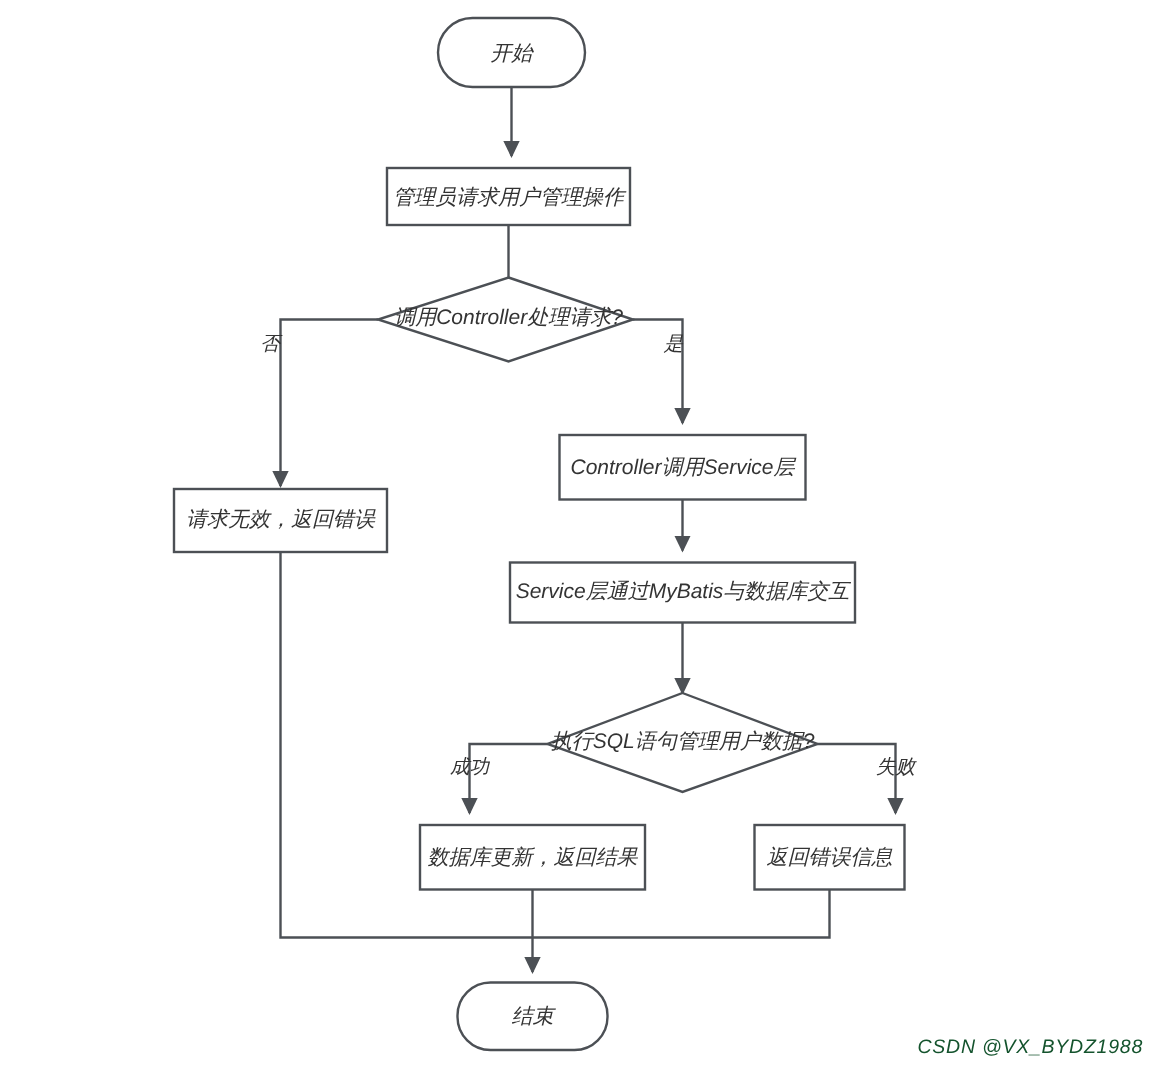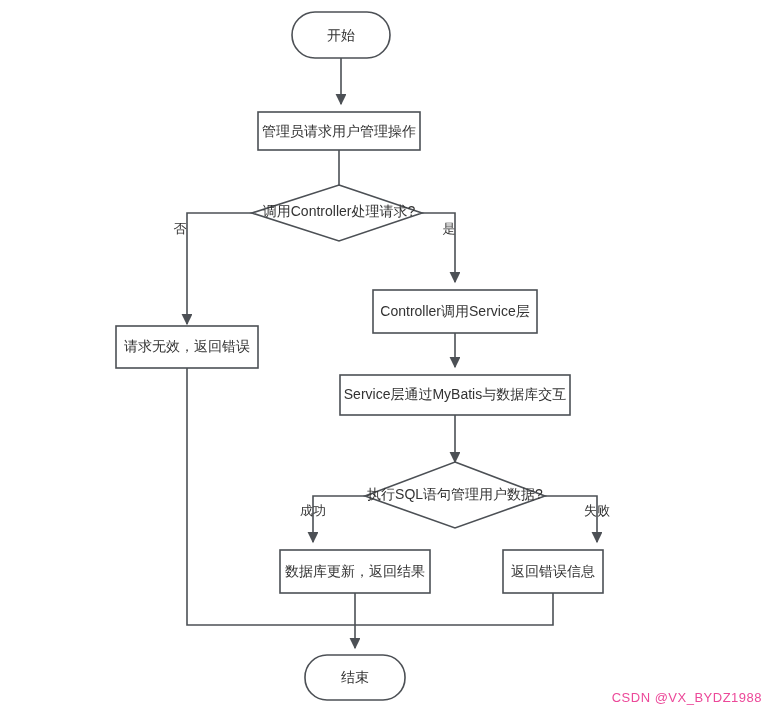--- a/index.html
+++ b/index.html
@@ -9,20 +9,21 @@
   }
   body {
     font-family: "Liberation Sans", "DejaVu Sans", sans-serif;
   }
   #canvas {
     position: relative;
     width: 772px;
     height: 715px;
     background: #ffffff;
     overflow: hidden;
+    font-style: italic;
   }
   #flow-svg {
     position: absolute;
     top: 0;
     left: 0;
     width: 772px;
     height: 715px;
   }
   .node-text {
     font-size: 14px;
@@ -46,21 +47,21 @@
   .edge {
     fill: none;
     stroke: #4c5055;
     stroke-width: 1.6;
   }
   .watermark {
     position: absolute;
     right: 10px;
     bottom: 10px;
     font-size: 13px;
-    color: #ec4899;
+    color: #14532d;
     letter-spacing: 0.5px;
     font-family: "Liberation Sans", "DejaVu Sans", sans-serif;
     user-select: none;
   }
 </style>
 </head>
 <body>
 
 <div id="canvas">
 

